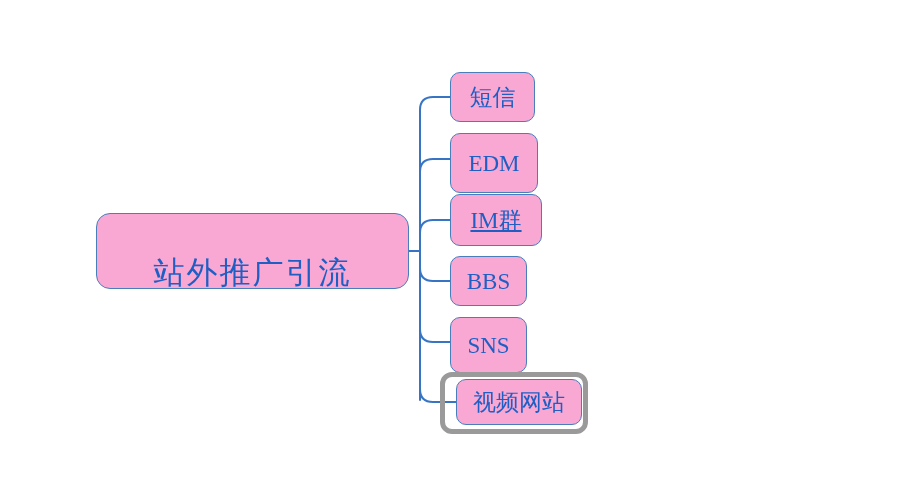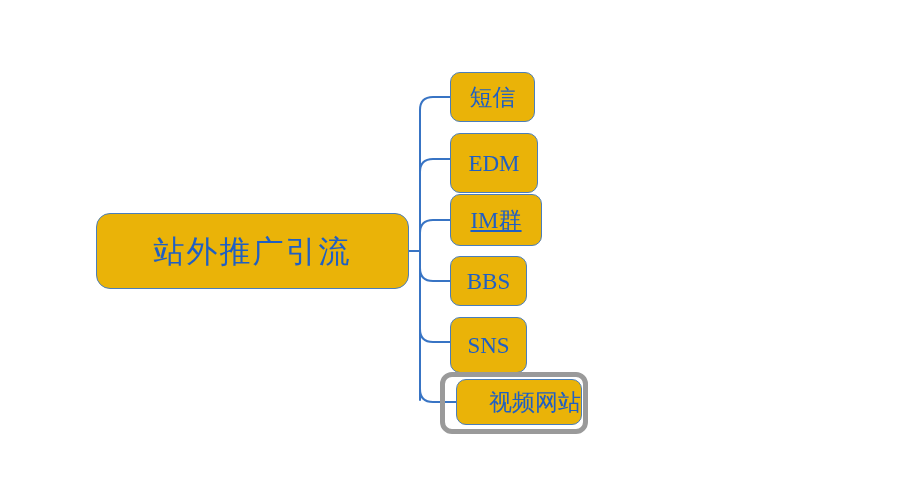--- a/index.html
+++ b/index.html
@@ -19,48 +19,49 @@
     position: absolute;
     left: 0;
     top: 0;
     width: 897px;
     height: 495px;
     pointer-events: none;
   }
   .node {
     position: absolute;
     box-sizing: border-box;
-    background: #eab308;
+    background: #f9a8d4;
     border: 1.4px solid #4a7ebb;
     border-radius: 10px;
     display: flex;
     align-items: center;
     justify-content: center;
     color: #1f5fc4;
     line-height: 1;
     white-space: nowrap;
   }
   .node-root {
     left: 96px;
     top: 213px;
     width: 313px;
     height: 76px;
     border-radius: 14px;
     font-size: 31px;
     letter-spacing: 2px;
+    align-items: flex-end;
   }
   .node-child {
     font-size: 23px;
   }
   .child-0 { left: 450px; top: 72px;  width: 85px; height: 50px; }
   .child-1 { left: 450px; top: 133px; width: 88px; height: 60px; }
   .child-2 { left: 450px; top: 194px; width: 92px; height: 52px; text-decoration: underline; }
   .child-3 { left: 450px; top: 256px; width: 77px; height: 50px; }
   .child-4 { left: 450px; top: 317px; width: 77px; height: 56px; }
-  .child-5 { left: 456px; top: 379px; width: 126px; height: 46px; justify-content: flex-end; }
+  .child-5 { left: 456px; top: 379px; width: 126px; height: 46px; }
 
   .selection-frame {
     position: absolute;
     left: 440px;
     top: 372px;
     width: 148px;
     height: 62px;
     box-sizing: border-box;
     border: 5px solid #9a9a9a;
     border-radius: 12px;

